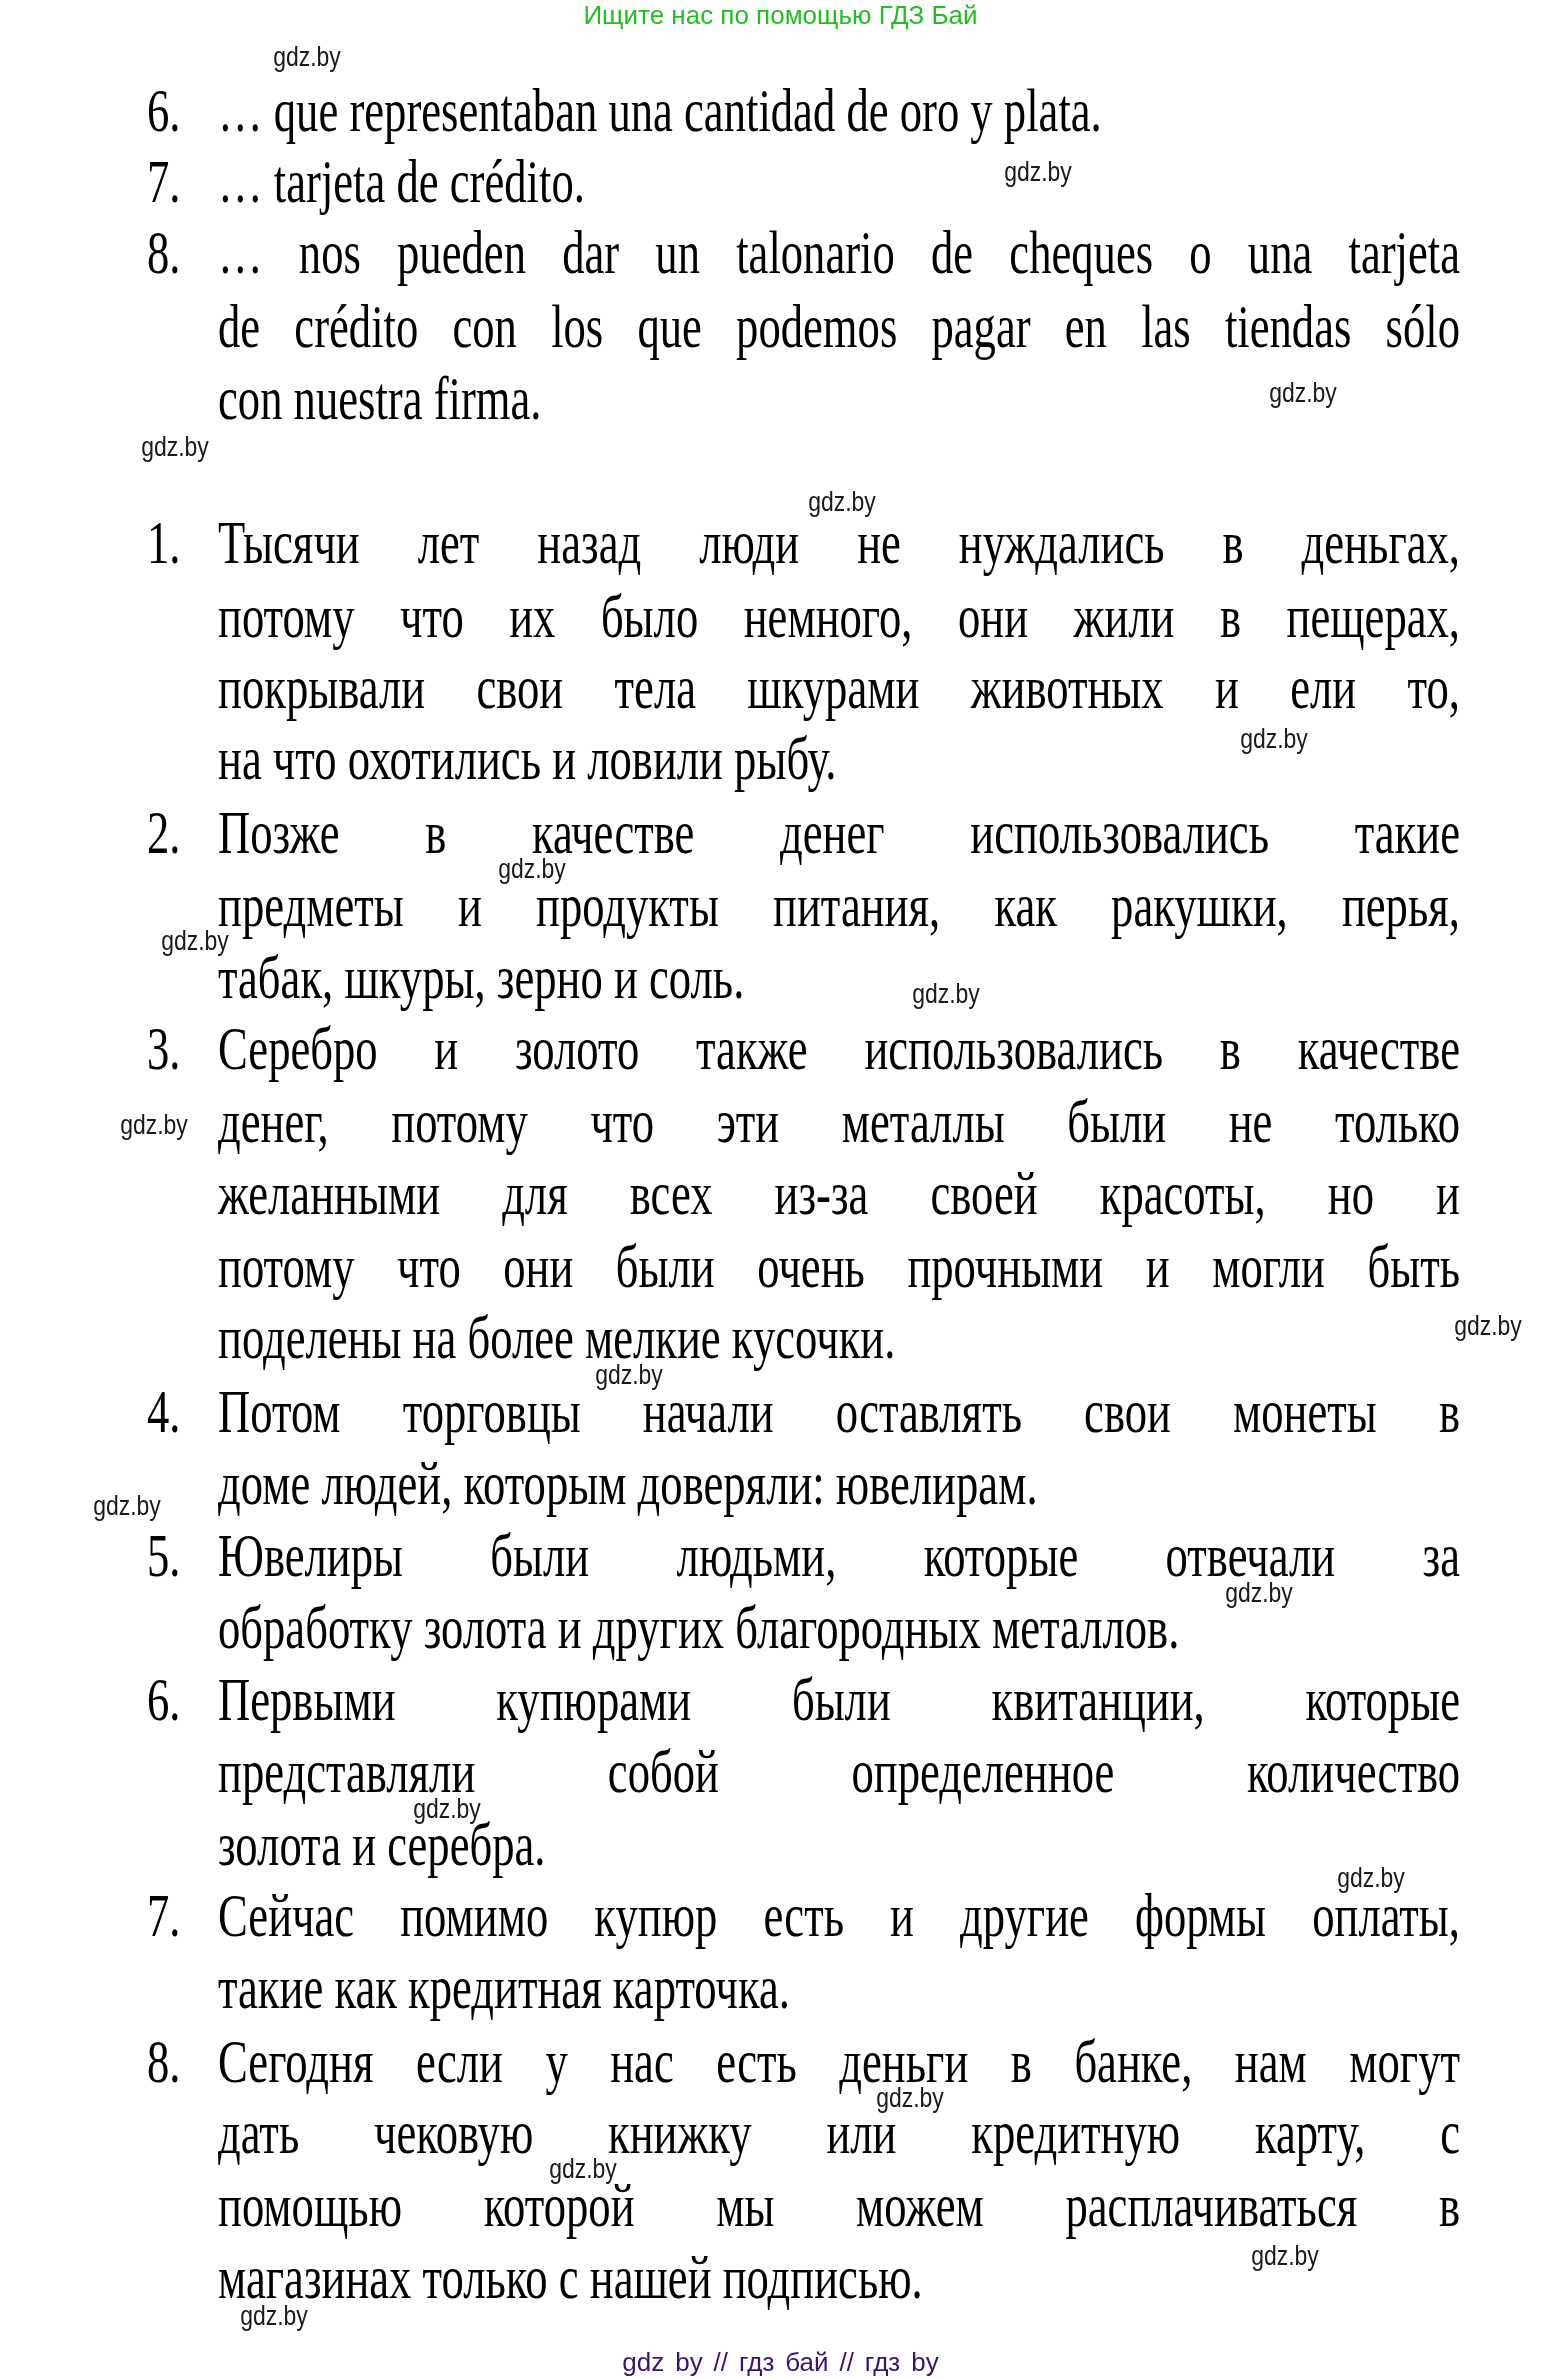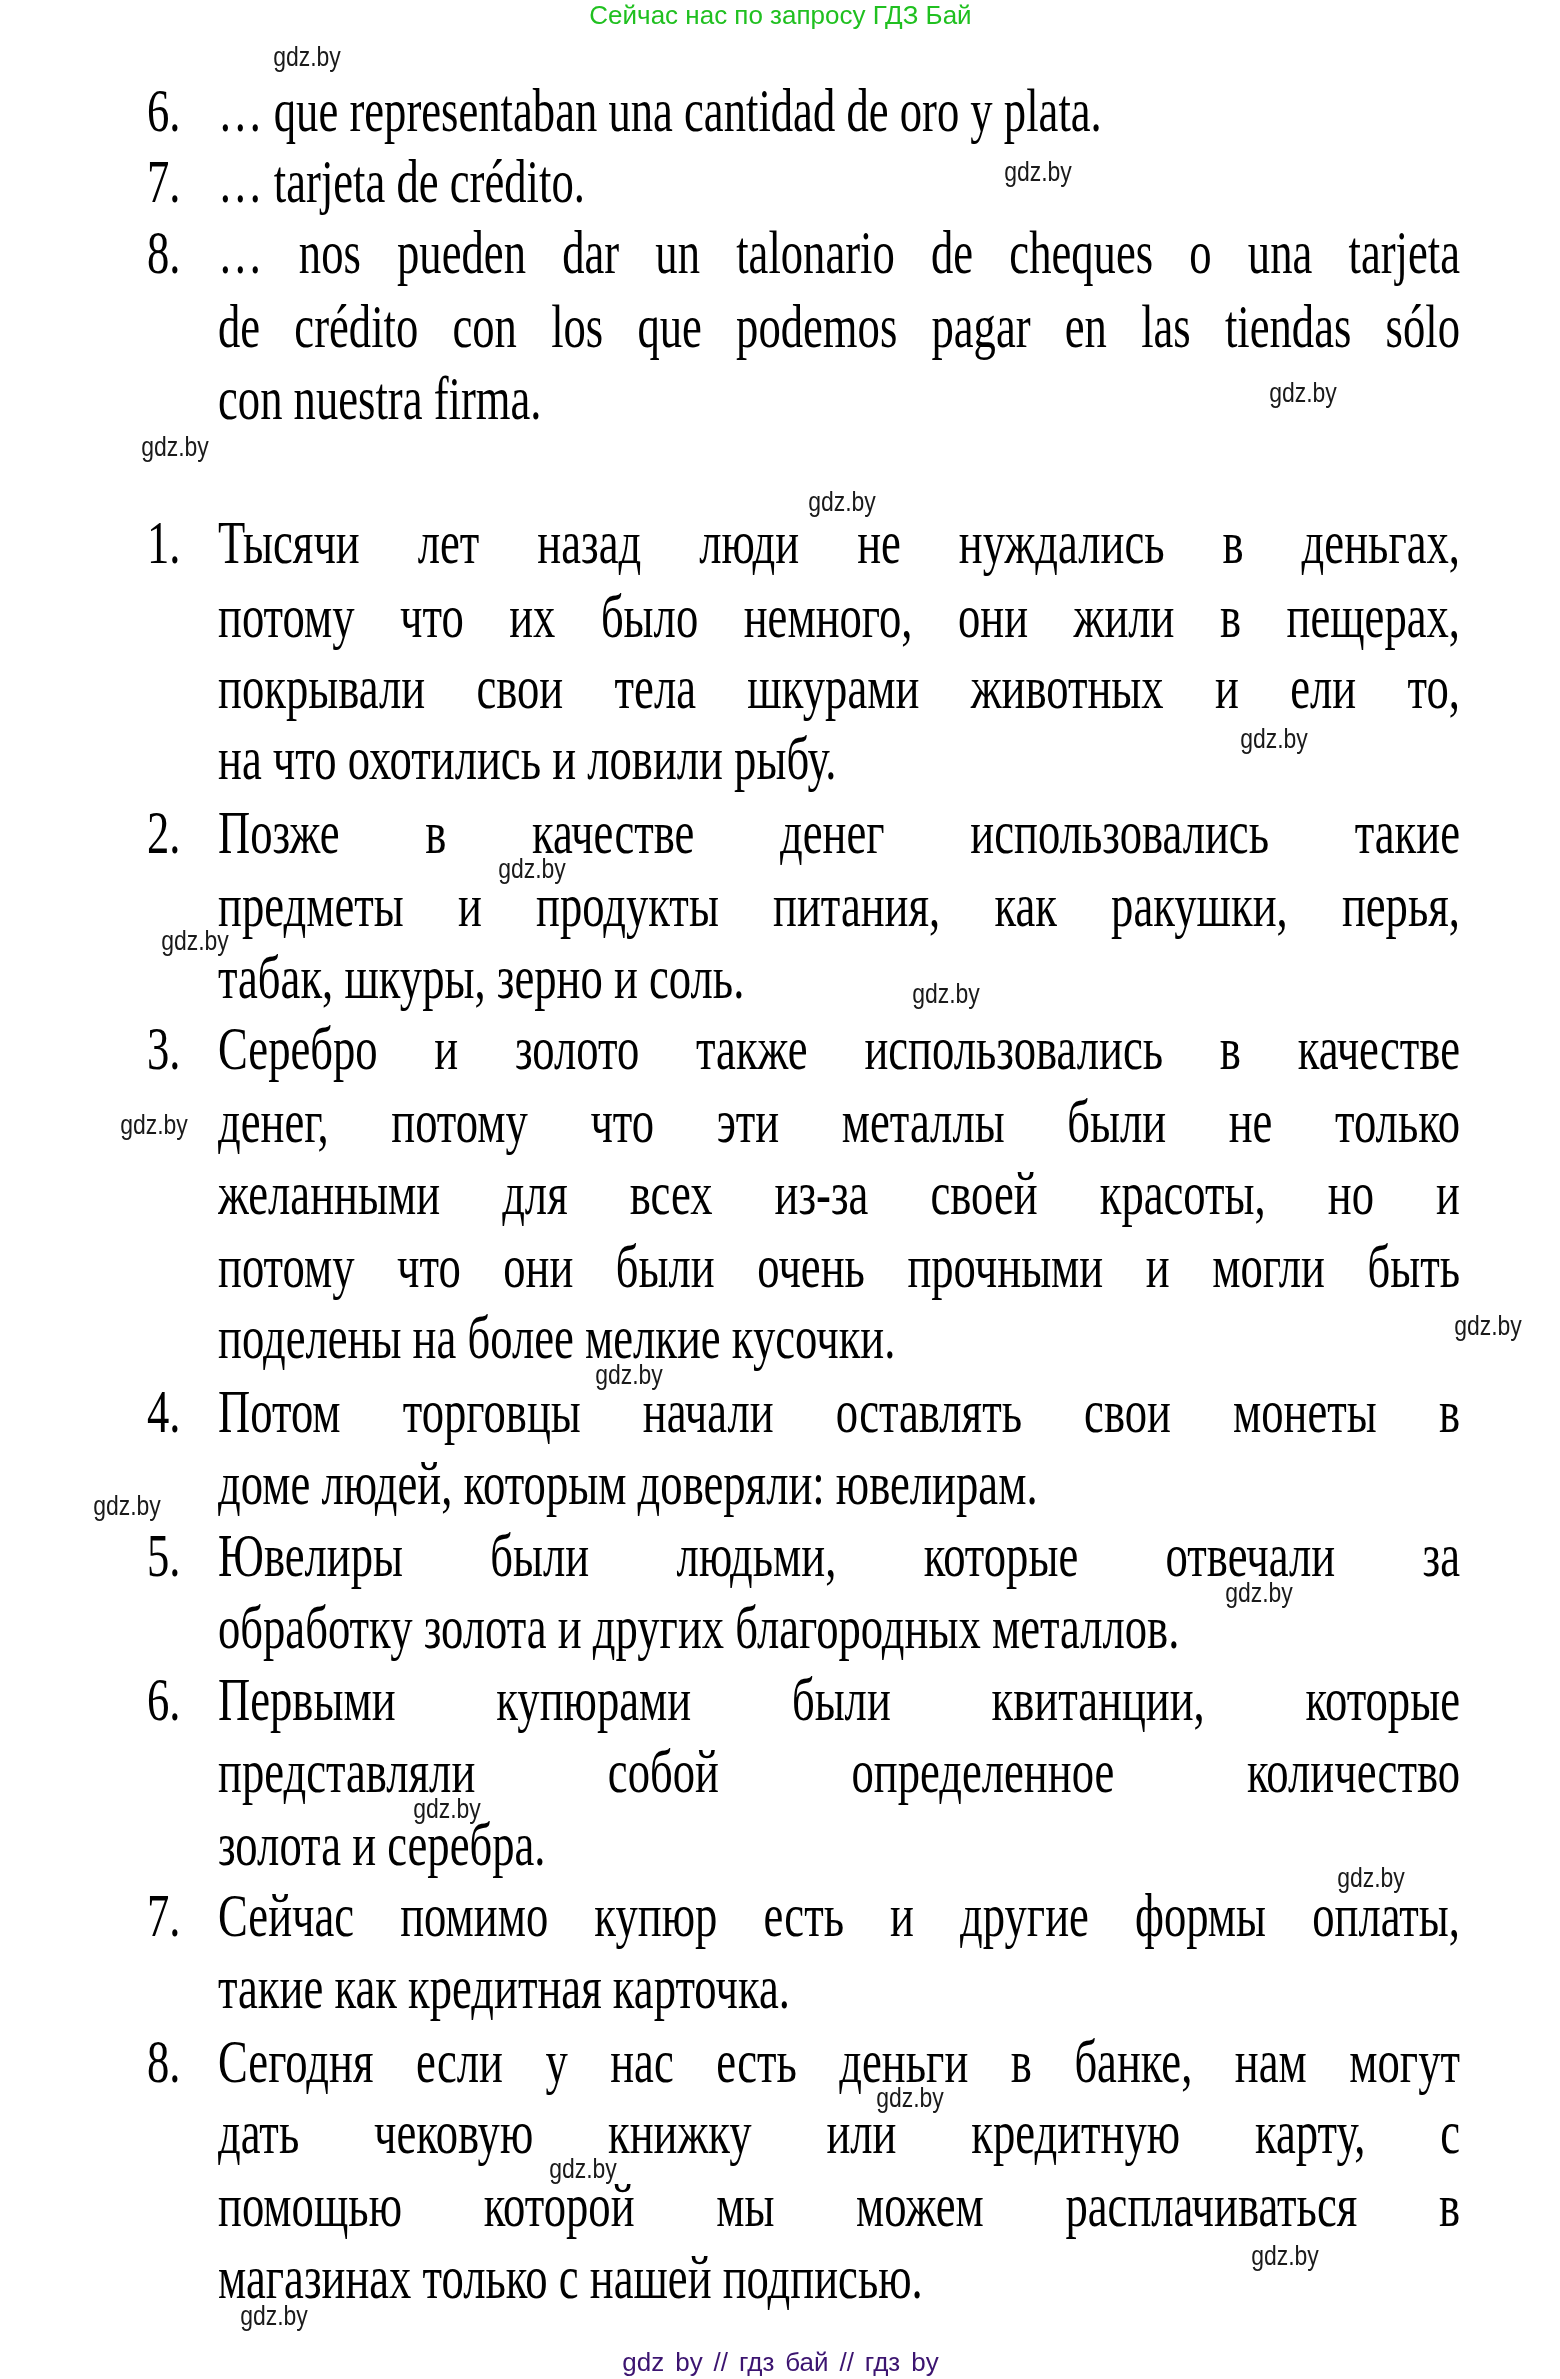--- a/index.html
+++ b/index.html
@@ -29,21 +29,21 @@
   .txt.l { text-align: left; }
   .wm {
     position: absolute; font-family: "Liberation Sans", "DejaVu Sans", sans-serif;
     font-size: 28px; line-height: 30px; color: #1a1a1a; white-space: nowrap;
     transform: translate(-50%, -50%) scaleX(0.82);
   }
 </style>
 </head>
 <body>
 
-<div class="header">Сейчас нас по запросу ГДЗ Бай</div>
+<div class="header">Ищите нас по помощью ГДЗ Бай</div>
 
 <div>
   <div class="line num" style="top:74px"><span>6.</span></div>
   <div class="line txt l" style="top:74px">… que representaban una cantidad de oro y plata.</div>
 
   <div class="line num" style="top:145px"><span>7.</span></div>
   <div class="line txt l" style="top:145px">… tarjeta de crédito.</div>
 
   <div class="line num" style="top:216px"><span>8.</span></div>
   <div class="line txt j" style="top:216px">… nos pueden dar un talonario de cheques o una tarjeta</div>

